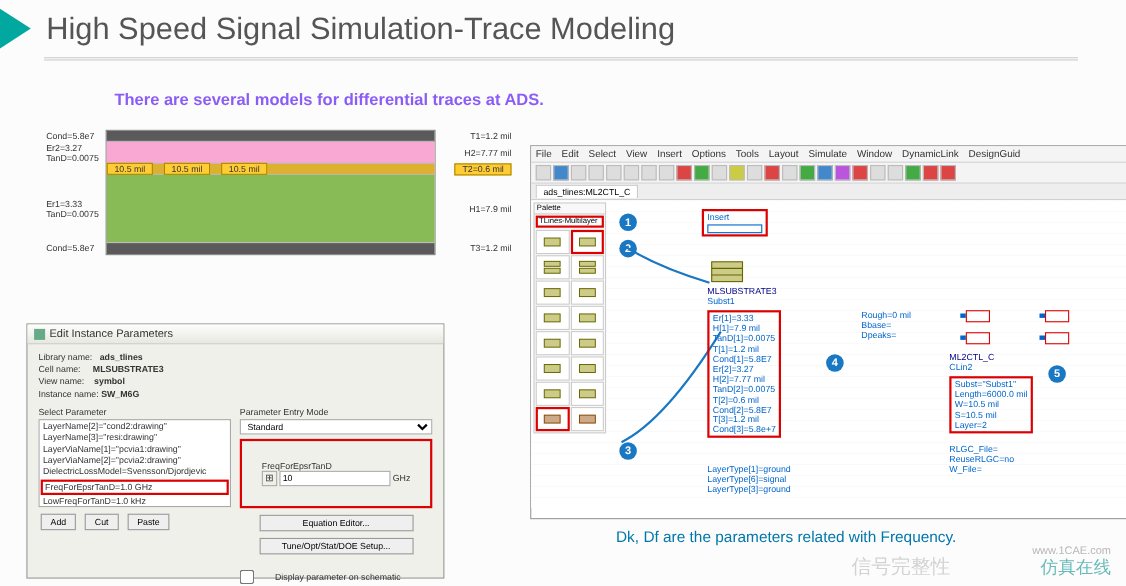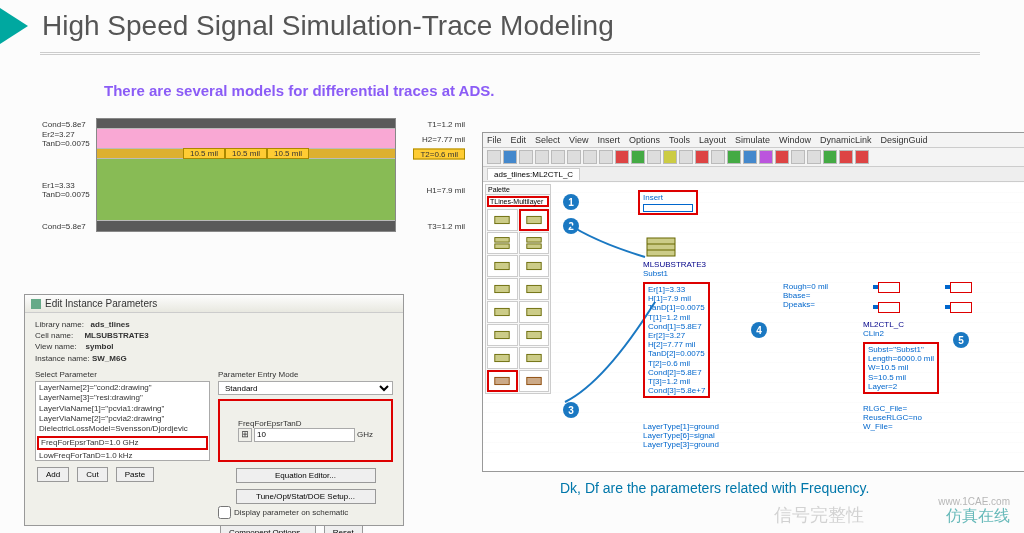--- a/index.html
+++ b/index.html
@@ -8,21 +8,21 @@
 .title{position:absolute;left:42px;top:10px;font-size:28px;color:#555;font-weight:400}
 .hr1{position:absolute;left:40px;top:52px;width:940px;height:1px;background:#ccc}
 .hr2{position:absolute;left:40px;top:54px;width:940px;height:1px;background:#ccc}
 .subtitle{position:absolute;left:104px;top:82px;font-size:15px;font-weight:bold;color:#8b5cf6}
 
 .stack{position:absolute;left:96px;top:118px;width:300px;border:1px solid #888}
 .stack .row{position:relative;border-bottom:1px solid #bbb;font-size:9px}
 .stack .row:last-child{border-bottom:none}
 .cu1{height:10px;background:#5a5a5a}
 .die1{height:20px;background:#f9a8d4}
-.cu2{height:10px;background:#ddb030;display:flex;align-items:center;justify-content:center;}
+.cu2{height:10px;background:#ddb030;display:flex;align-items:center;gap:10px}
 .cu2 span{background:#ffcc33;border:1px solid #aa8800;padding:0 6px;font-size:8px;color:#333}
 .die2{height:62px;background:#88bb55}
 .cu3{height:10px;background:#5a5a5a}
 .lbl-l{position:absolute;top:50%;left:-55px;transform:translateY(-50%);font-size:8px;color:#333;white-space:nowrap}
 .lbl-r{position:absolute;top:50%;right:-70px;transform:translateY(-50%);font-size:8px;color:#333;white-space:nowrap}
 
 .dialog{position:absolute;left:24px;top:294px;width:380px;height:232px;background:#f0f0ea;border:1px solid #999;font-size:9px;color:#333}
 .dialog .titlebar{background:linear-gradient(#fdfdfd,#e8e8e0);border-bottom:1px solid #ccc;padding:3px 6px;font-size:10px;display:flex;align-items:center;gap:4px}
 .dialog .icon{width:10px;height:10px;background:#6a8;display:inline-block}
 .dialog .body{padding:6px 10px}
@@ -31,21 +31,21 @@
 .dialog .col{flex:1}
 .dialog .col-title{font-size:8px;margin-bottom:2px}
 .dialog select,.dialog input[type=text]{width:100%;font-size:8px;border:1px solid #aaa;background:#fff;padding:1px 2px;height:14px}
 .dialog .listbox{border:1px solid #aaa;background:#fff;height:80px;overflow:hidden;font-size:8px;line-height:1.3;padding:1px}
 .dialog .listbox div{white-space:nowrap;padding:0 2px}
 .dialog .listbox .sel{border:2px solid #d00;margin:1px 0}
 .dialog .btn{font-size:8px;border:1px solid #999;background:#efefef;padding:2px 8px;margin:2px}
 .dialog .btnrow{display:flex;gap:4px;margin-top:4px}
 .dialog .rcol-stack{display:flex;flex-direction:column;gap:2px}
 .dialog .rcol-stack .btn{align-self:center;width:140px;text-align:center}
-.dialog .chk{font-size:8px;margin-top:0;display:flex;align-items:center;gap:3px}
+.dialog .chk{font-size:8px;margin-top:12px;display:flex;align-items:center;gap:19px}
 .dialog .foot{font-size:7px;color:#555;margin-top:3px}
 .redbox{border:2px solid #d00 !important}
 
 .ads{position:absolute;left:482px;top:132px;width:642px;height:340px;background:#fff;border:1px solid #999;font-size:9px}
 .ads .menubar{background:#f4f4f4;padding:2px 4px;border-bottom:1px solid #ccc;font-size:9px;display:flex;gap:9px;color:#333}
 .ads .toolbar{background:#f4f4f4;padding:2px 4px;border-bottom:1px solid #ccc;display:flex;gap:2px;flex-wrap:wrap}
 .ads .toolbar i{width:14px;height:14px;display:inline-block;background:#ddd;border:1px solid #bbb}
 .ads .toolbar i.r{background:#d44}
 .ads .toolbar i.g{background:#4a4}
 .ads .toolbar i.b{background:#48c}

